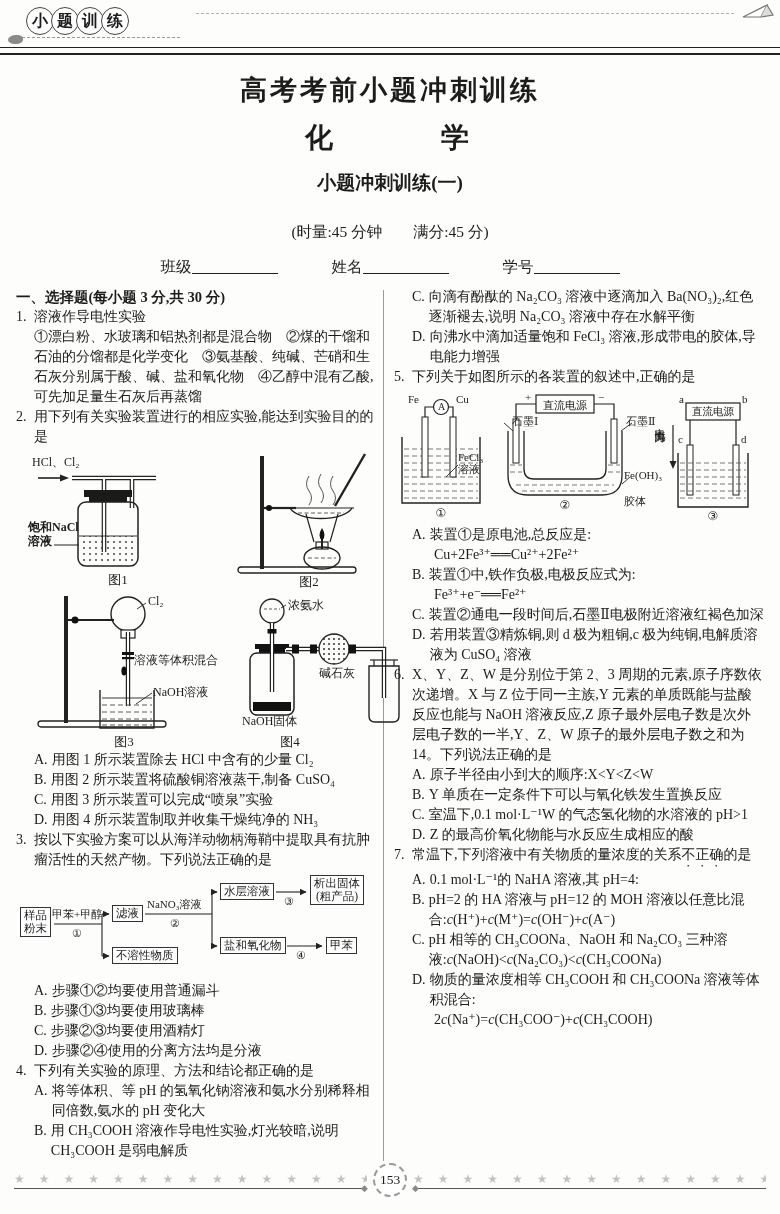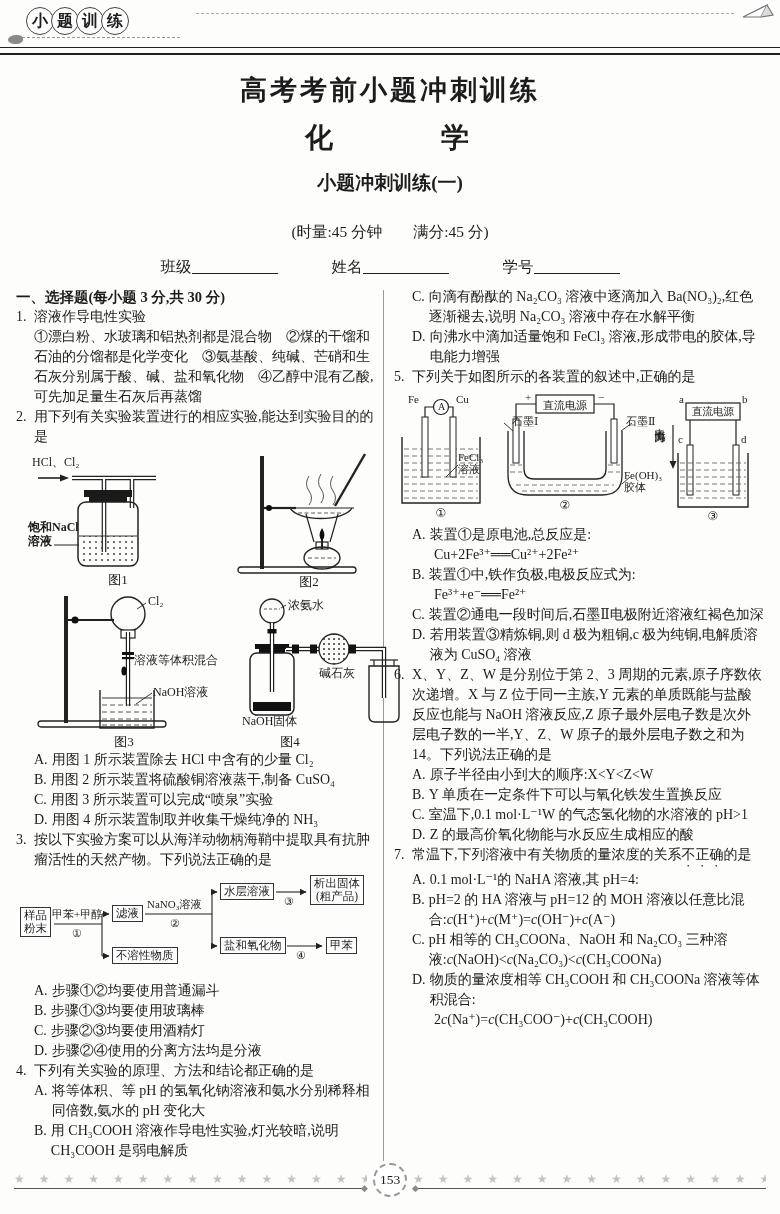--- a/index.html
+++ b/index.html
@@ -411,21 +411,21 @@
           <span class="lbl" style="left:46px;top:10px;font-size:10px;">A</span>
           <span class="lbl" style="left:66px;top:60px;">FeCl₃</span>
           <span class="lbl" style="left:66px;top:72px;">溶液</span>
           <span class="lbl" style="left:49px;top:116px;transform:translateX(-50%);font-size:12px;">①</span>
           <span class="lbl" style="left:133px;top:0;">+</span>
           <span class="lbl" style="left:206px;top:0;">−</span>
           <span class="lbl" style="left:144px;top:8px;width:58px;text-align:center;">直流电源</span>
           <span class="lbl" style="left:80px;top:24px;margin-left:40px;">石墨Ⅰ</span>
           <span class="lbl" style="left:234px;top:24px;">石墨Ⅱ</span>
           <span class="lbl" style="left:232px;top:78px;">Fe(OH)₃</span>
-          <span class="lbl" style="left:232px;top:90px;">胶体</span>
+          <span class="lbl" style="left:232px;top:104px;">胶体</span>
           <span class="lbl" style="left:173px;top:108px;transform:translateX(-50%);font-size:12px;">②</span>
           <span class="lbl vtext" style="left:262px;top:28px;">电流方向</span>
           <span class="lbl" style="left:287px;top:2px;">a</span>
           <span class="lbl" style="left:350px;top:2px;">b</span>
           <span class="lbl" style="left:294px;top:15px;width:54px;text-align:center;font-size:10.5px;">直流电源</span>
           <span class="lbl" style="left:286px;top:42px;">c</span>
           <span class="lbl" style="left:349px;top:42px;">d</span>
           <span class="lbl" style="left:321px;top:119px;transform:translateX(-50%);font-size:12px;">③</span>
         </div>
 

